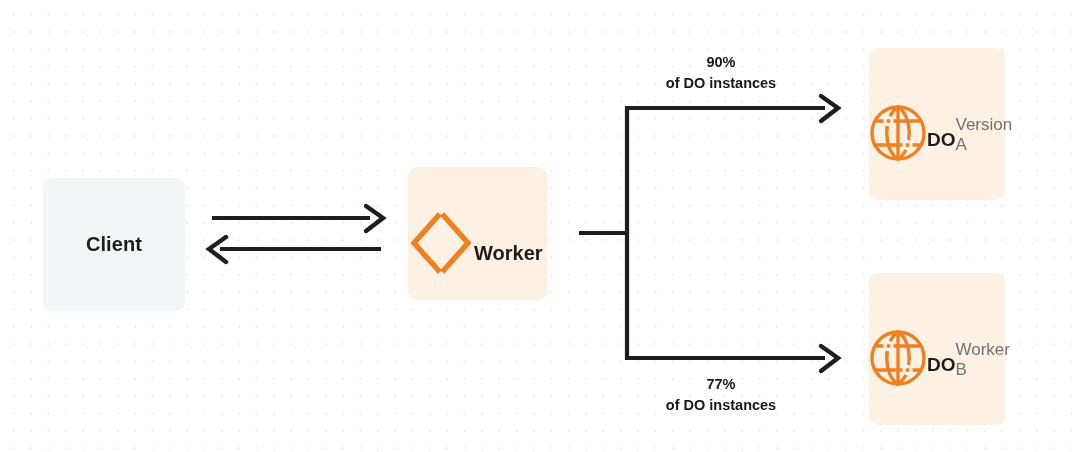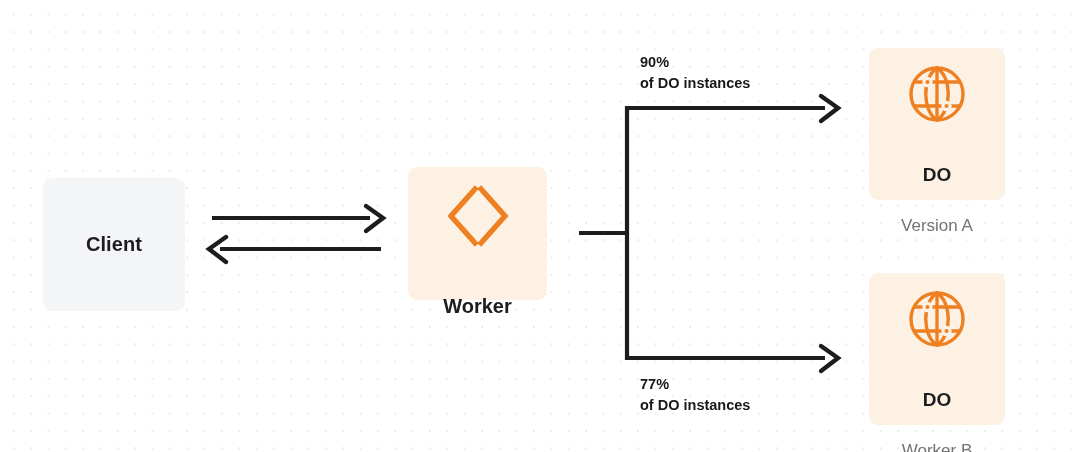--- a/index.html
+++ b/index.html
@@ -23,24 +23,23 @@
     background-size: 17.35px 17.35px;
     background-position: 5px 6px;
   }
 
   
   .node {
     position: absolute;
     box-sizing: border-box;
     border-radius: 9px;
     display: flex;
-    flex-direction: column;
+    flex-direction: row;
     align-items: center;
     justify-content: center;
-    gap: 26px;
   }
 
   .node-client {
     left: 43px;
     top: 178px;
     width: 142px;
     height: 133px;
     background: #f4f5f7;
   }
   .node-client .node-title {
@@ -93,21 +92,21 @@
   }
 
   .icon-wrap {
     display: block;
     line-height: 0;
   }
 
   
   .edge-label {
     position: absolute;
-    text-align: left;
+    text-align: center;
     font-size: 14.5px;
     font-weight: bold;
     color: #17181a;
     line-height: 1.42;
     white-space: nowrap;
   }
   .edge-label .lbl-pct { display: block; }
   .edge-label .lbl-txt { display: block; }
 
   .edge-label-top {

